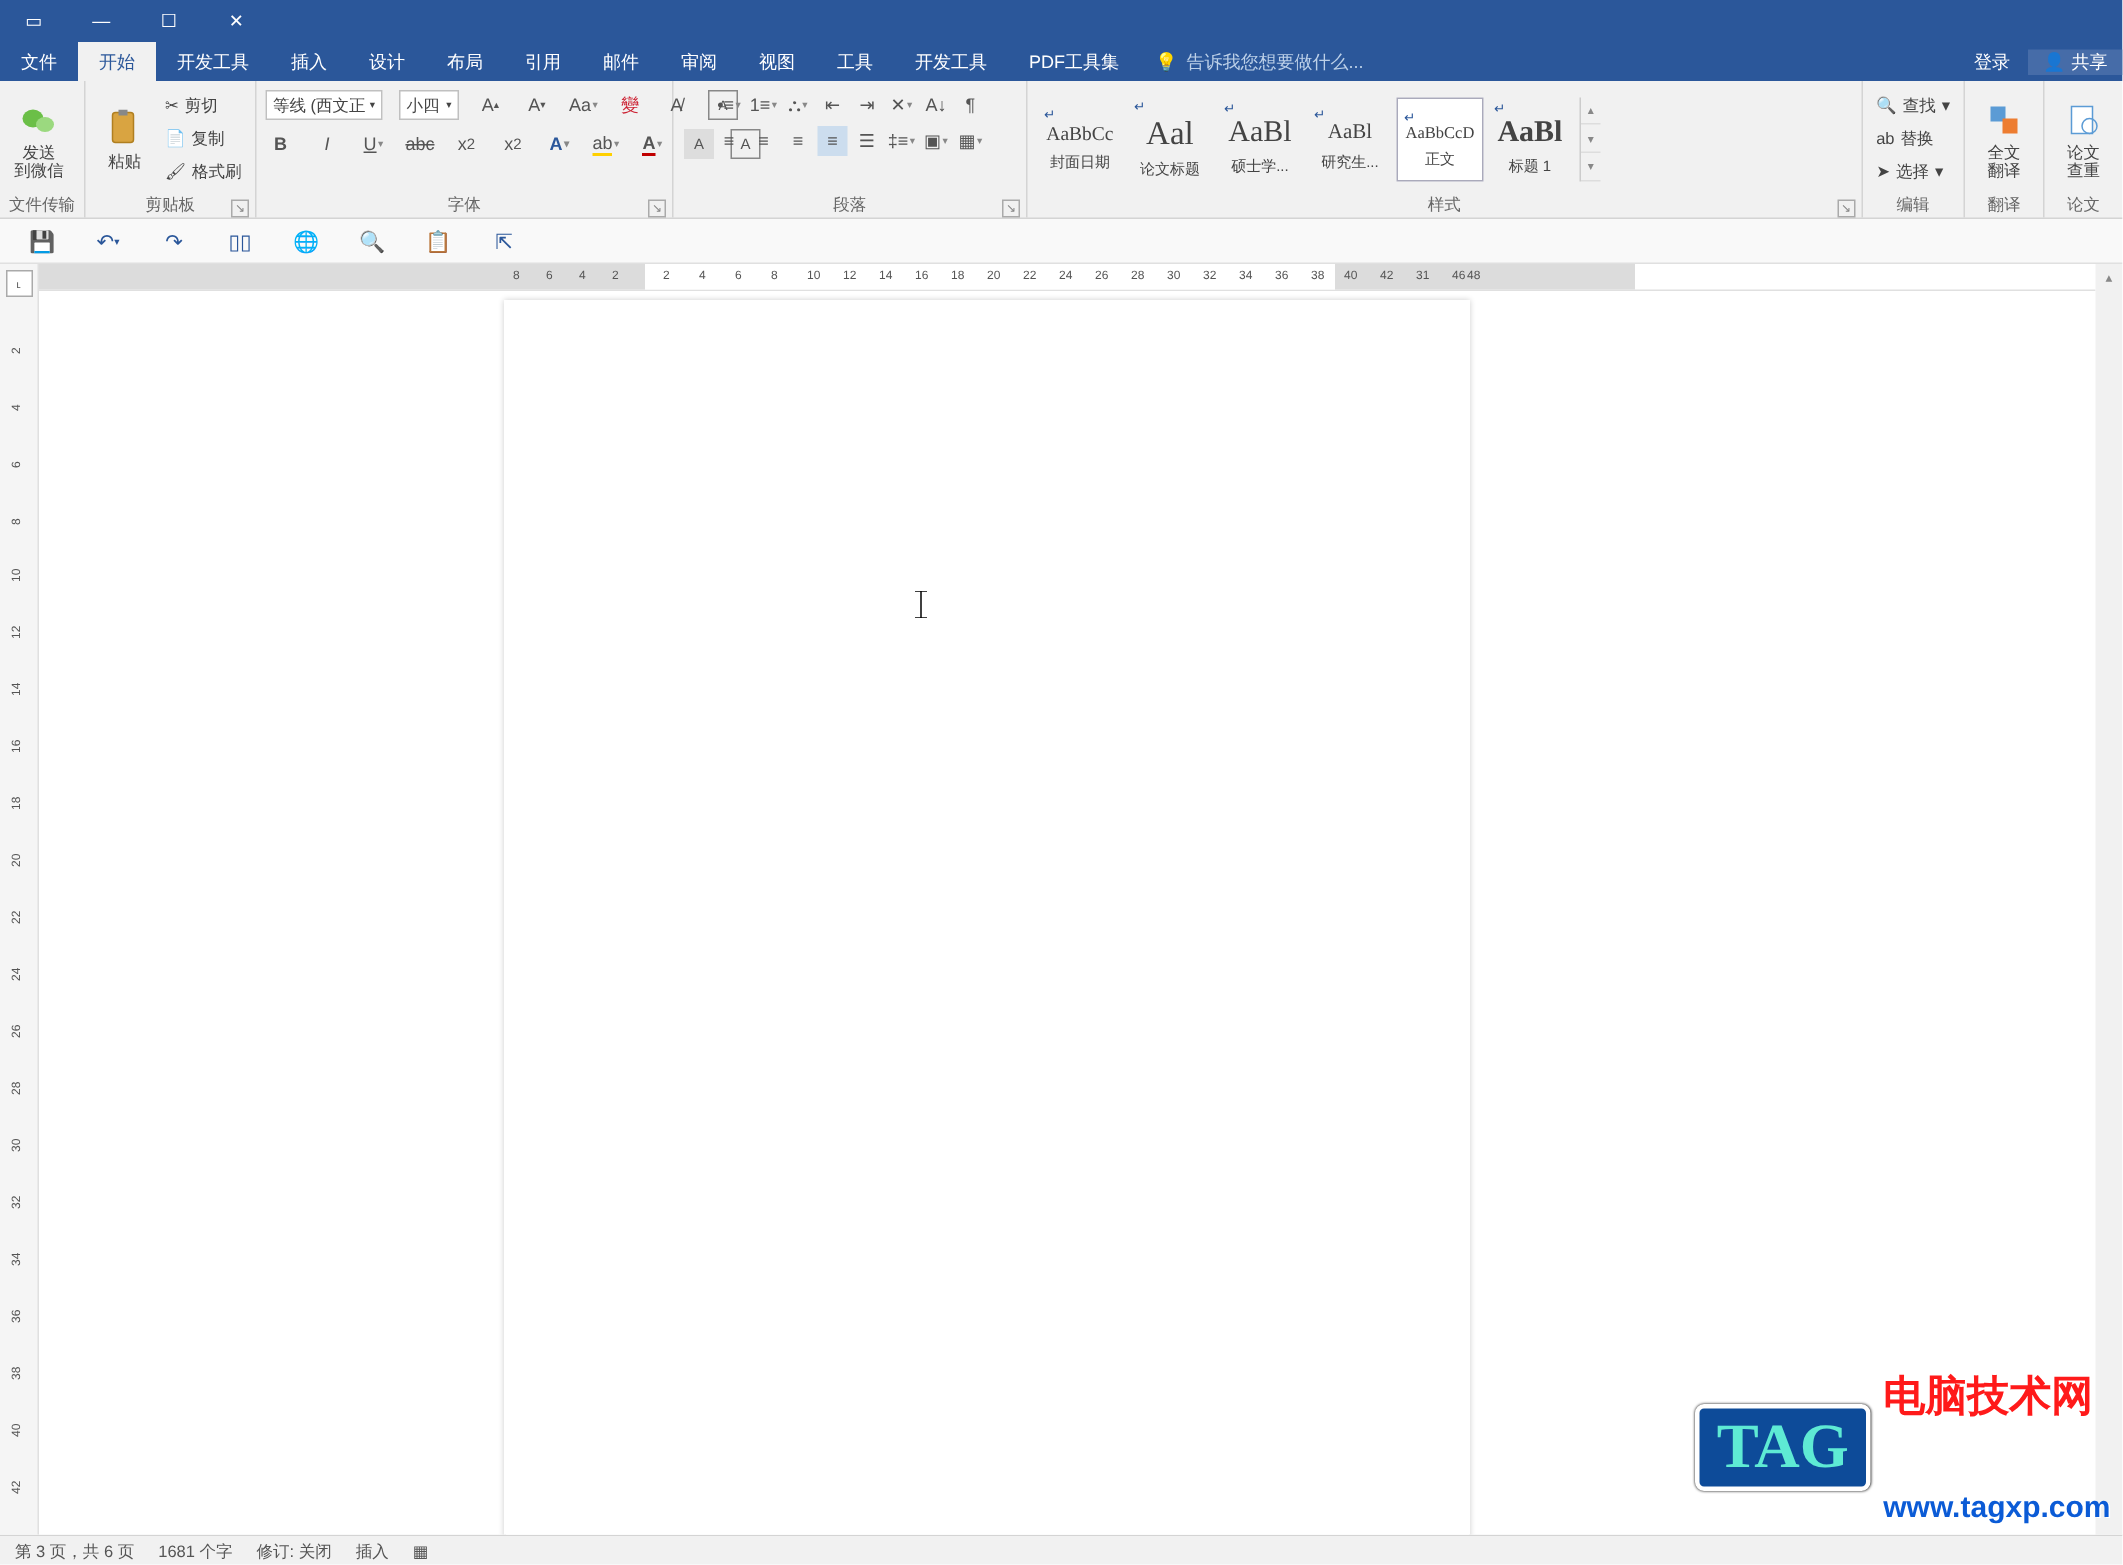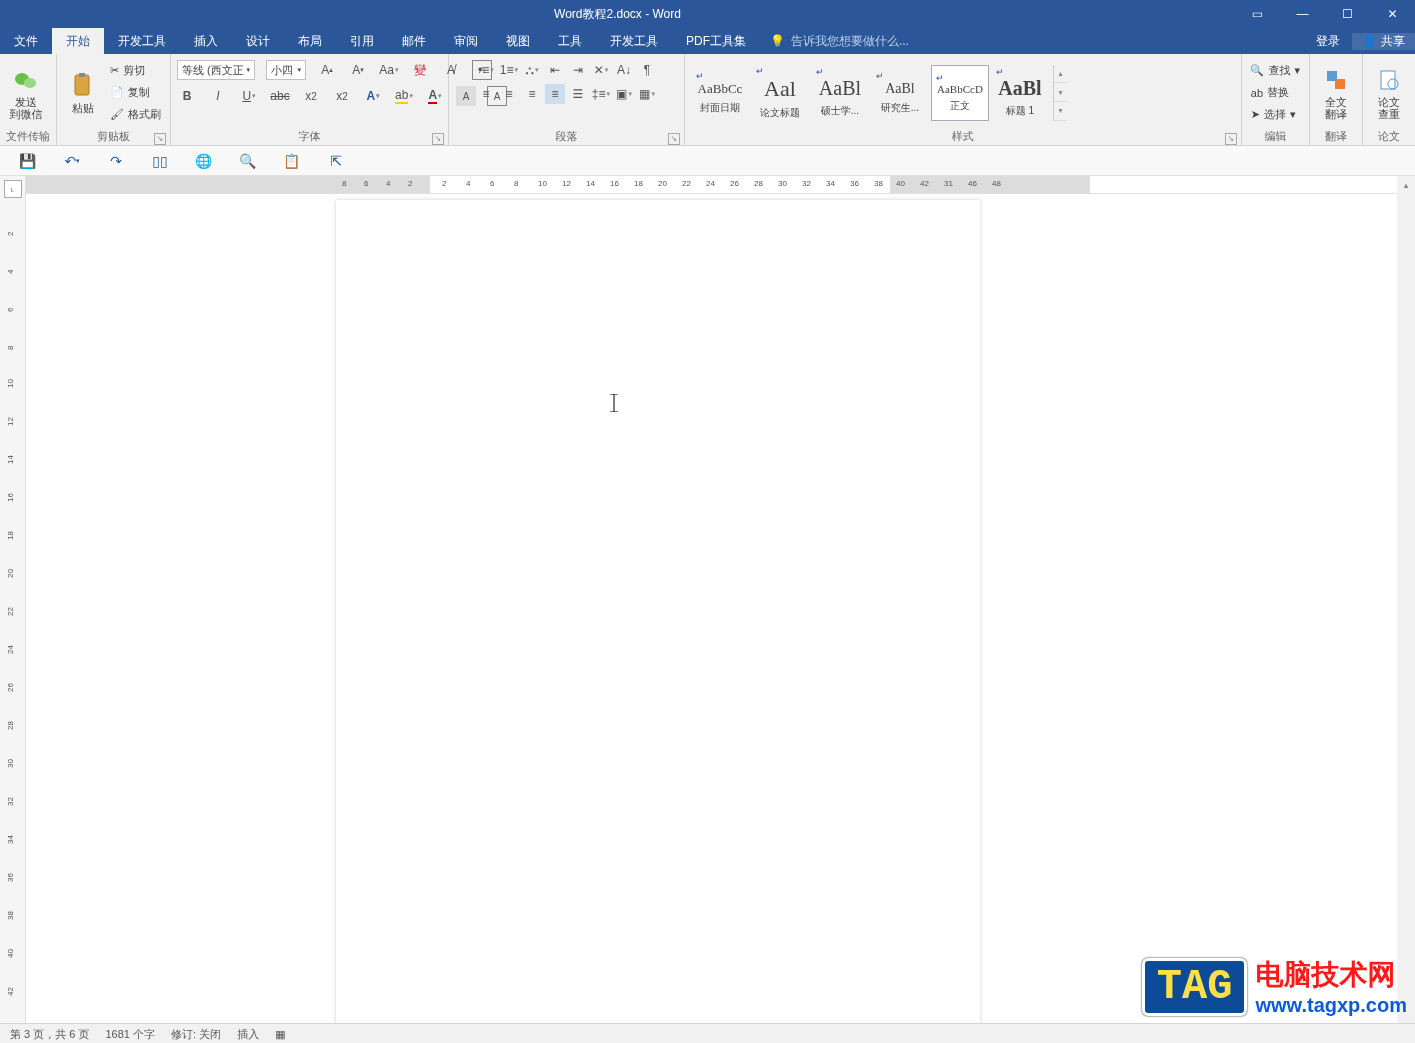--- a/index.html
+++ b/index.html
@@ -59,33 +59,32 @@
 .page .content .row { height: 23px; display: flex; }
 .page .content .c1 { width: 70px; }
 .page .content .c2 { width: 56px; }
 .page .content .c3 { width: 50px; }
 .page .cursor-text { position: absolute; left: 278px; top: 200px; width: 1px; height: 18px; background: #000; }
 .scrollbar-v { position: absolute; right: 0; top: 0; width: 18px; height: 847px; background: #f1f1f1; }
 .scrollbar-v .arrow { height: 18px; display: flex; align-items: center; justify-content: center; font-size: 9px; color: #888; }
 .statusbar { height: 22px; background: #f1f1f1; border-top: 1px solid #d4d4d4; display: flex; align-items: center; font-size: 11px; color: #555; padding: 0 10px; gap: 16px; }
 .statusbar .spacer { flex: 1; }
 .watermark { position: absolute; right: 8px; bottom: 26px; display: flex; align-items: center; gap: 8px; }
-.watermark .tag-box { background: #0d4b99; color: #fde047; font-weight: bold; font-size: 42px; padding: 2px 12px; border-radius: 6px; font-family: Liberation Mono, monospace; border: 3px solid #fff; box-shadow: 0 0 2px #000; }
+.watermark .tag-box { background: #0d4b99; color: #5eead4; font-weight: bold; font-size: 42px; padding: 2px 12px; border-radius: 6px; font-family: Liberation Serif, serif; border: 3px solid #fff; box-shadow: 0 0 2px #000; }
 .watermark .tag-text { display: flex; flex-direction: column; font-weight: bold; }
 .watermark .cn { color: #ff1a1a; font-size: 28px; text-shadow: 1px 1px 0 #fff; }
-.watermark .url { color: #0b5bd6; font-size: 20px; text-shadow: 1px 1px 0 #fff; }
+.watermark .url { color: #0b5bd6; font-size: 20px; text-shadow: 1px 1px 0 #fff; margin-top: 44px; }
 svg { display: block; }
 .underline-a { border-bottom: 2px solid #c00000; font-weight: bold; }
 .highlight-y { border-bottom: 2px solid #ffd000; }
 </style>
 </head>
 <body>
 
 <div class="titlebar">
-  <div class="title-center">Word教程2.docx - Word</div>
   <div class="win-controls">
     <div class="win-btn">▭</div>
     <div class="win-btn">—</div>
     <div class="win-btn">☐</div>
     <div class="win-btn">✕</div>
   </div>
 </div>
 
 <div class="tabsbar">
   <div class="tab">文件</div>
@@ -396,21 +395,21 @@
           <span class="num" style="left: 372px;">32</span>
           <span class="num" style="left: 396px;">34</span>
           <span class="num" style="left: 420px;">36</span>
           <span class="num" style="left: 444px;">38</span>
         </div>
         <div class="seg dark" style="width: 200px; position: relative;">
           <span class="num" style="left: 6px;">40</span>
           <span class="num" style="left: 30px;">42</span>
           <span class="num" style="left: 54px;">31</span>
           <span class="num" style="left: 78px;">46</span>
-          <span class="num" style="left: 102px;">48</span>
+          <span class="num" style="left: 88px;">48</span>
         </div>
       </div>
   </div>
   <div class="page-area">
     <div class="page">
       <div class="cursor-text" style="left:278px;top:198px;height:1px;background:transparent"></div>
       <svg style="position:absolute;left:273px;top:194px" width="10" height="18">
           <line x1="5" y1="0" x2="5" y2="18" stroke="#000"></line>
           <line x1="1" y1="0" x2="9" y2="0" stroke="#000"></line>
           <line x1="1" y1="18" x2="9" y2="18" stroke="#000"></line>

